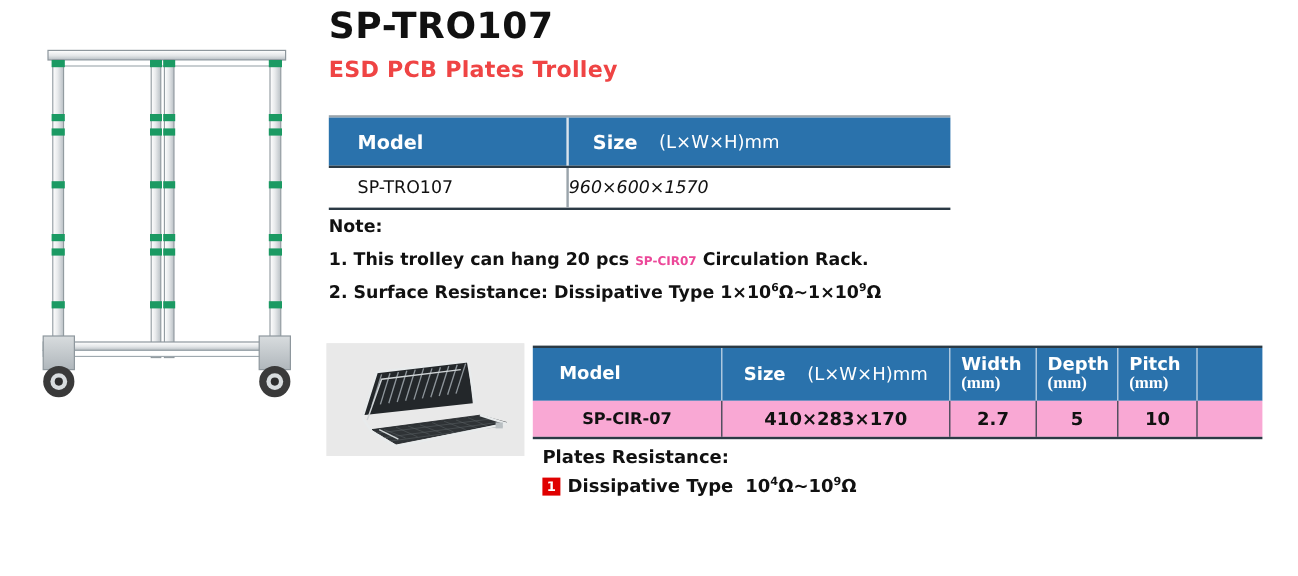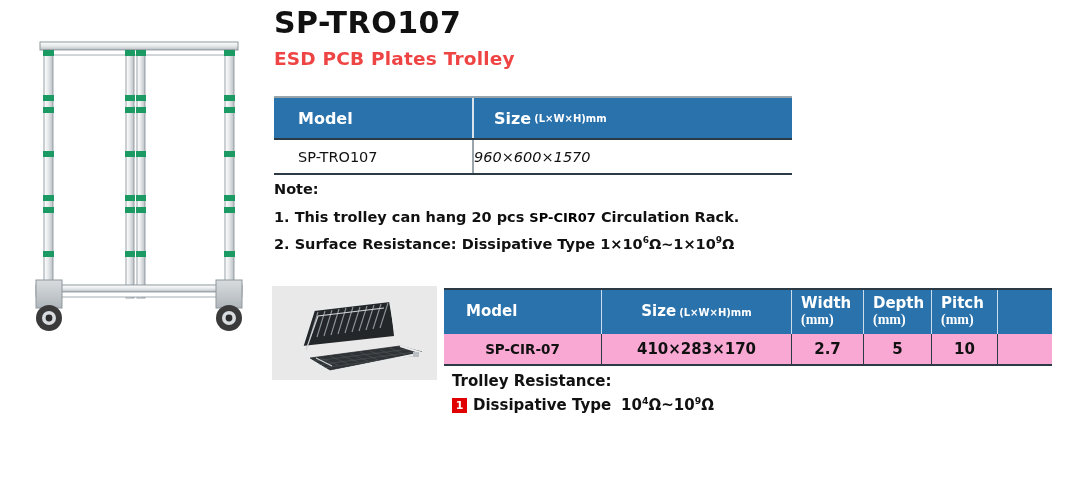--- a/index.html
+++ b/index.html
@@ -113,45 +113,45 @@
   }
   .t1-body .c2 {
     flex: 1;
     font-style: italic;
   }
   .t1-botrule {
     height: 2px;
     background: #2b3a45;
   }
   .unit-small {
-    font-size: 10px;
-    font-weight: bold;
-    margin-left: 3px;
+    font-size: 15px;
+    font-weight: normal;
+    margin-left: 18px;
     letter-spacing: 0;
   }
 
   
   .notes {
     position: absolute;
     left: 2px;
     top: 182px;
     width: 640px;
   }
   .note-line {
     font-size: 14.5px;
     font-weight: bold;
     color: #111111;
     line-height: 1;
     margin-bottom: 13px;
     white-space: nowrap;
   }
   .note-line.first { font-weight: bold; }
   .red-code {
-    color: #000000;
-    font-size: 13px;
+    color: #ec4899;
+    font-size: 10px;
     font-weight: bold;
   }
   sup {
     font-size: 0.62em;
     vertical-align: super;
     line-height: 0;
   }
 
   
   .rack-photo {
@@ -457,21 +457,21 @@
       <div class="cell col-size">410×283×170</div>
       <div class="cell col-width">2.7</div>
       <div class="cell col-depth">5</div>
       <div class="cell col-pitch">10</div>
       <div class="cell col-blank"></div>
     </div>
     <div class="t2-botrule"></div>
   </div>
 
   <div class="sr-block">
-    <div class="sr-title">Trolley Resistance:</div>
+    <div class="sr-title">Plates Resistance:</div>
     <div class="sr-row">
       <span class="sr-badge">1</span>
       <span>Dissipative Type</span>
       <span class="sr-value"><span>10</span><sup>4</sup><span>Ω~10</span><sup>9</sup><span>Ω</span></span>
     </div>
   </div>
 
 </div>
 
 </body></html>

